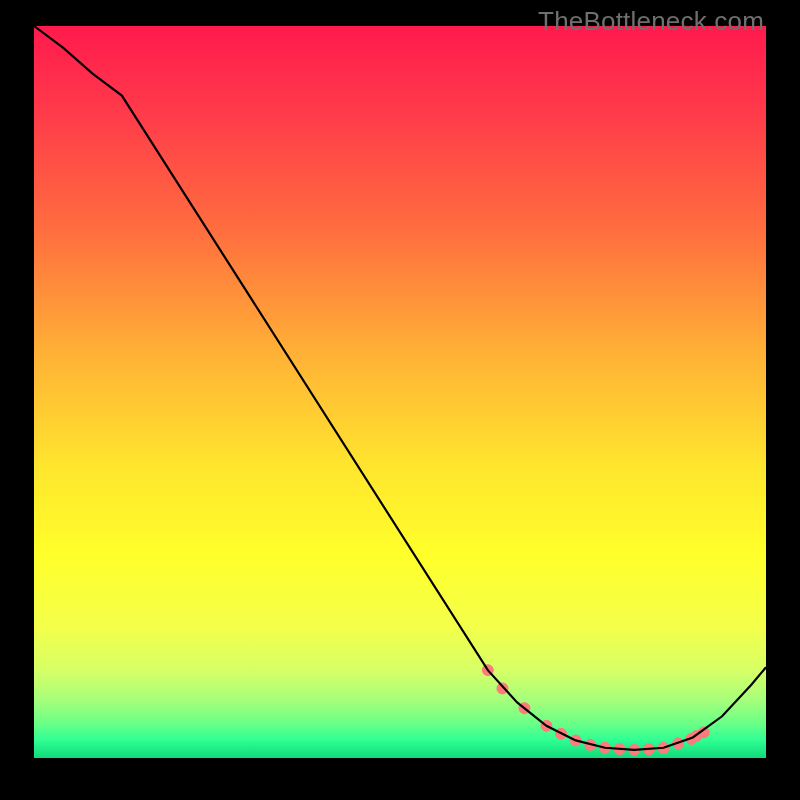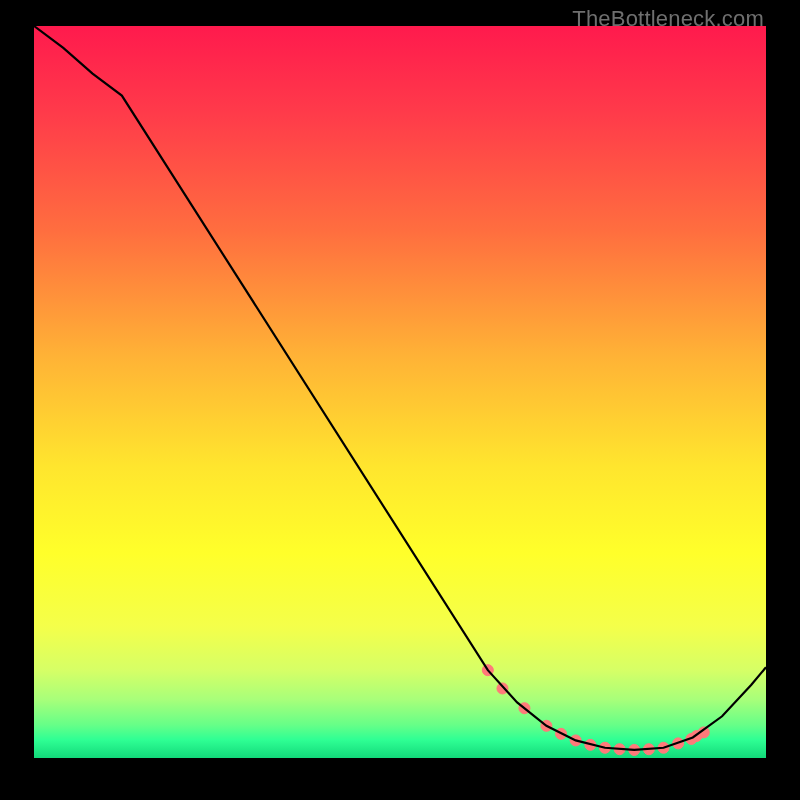--- a/index.html
+++ b/index.html
@@ -24,21 +24,21 @@
     left: 0;
     top: 0;
     width: 732px;
     height: 732px;
   }
   .watermark {
     position: absolute;
     top: 6px;
     right: 36px;
     color: #6f6f6f;
-    font-size: 22px;
+    font-size: 26px;
     font-weight: 500;
     letter-spacing: 0.2px;
   }
   svg { display: block; }
 </style>
 </head>
 <body>
 
 <div class="frame">
   <svg class="plot" viewBox="0 0 732 732">

